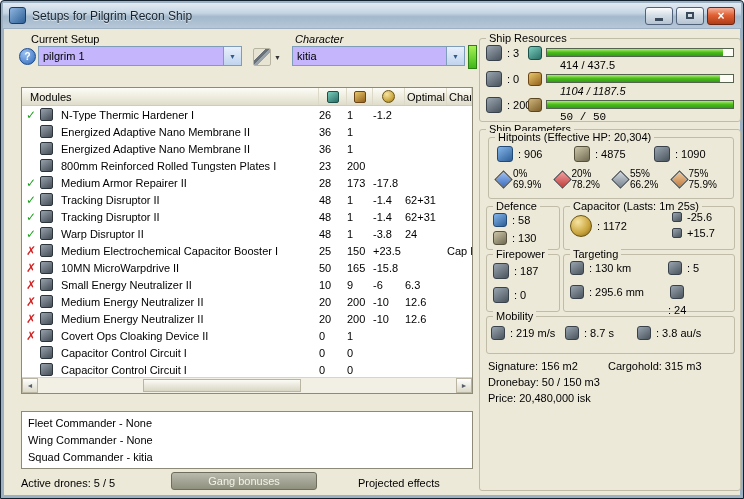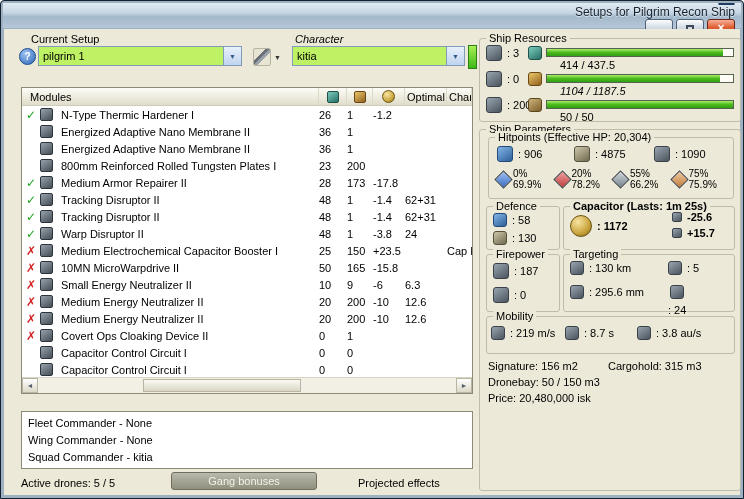--- a/index.html
+++ b/index.html
@@ -1,30 +1,30 @@
 <!DOCTYPE html>
 <html><head>
 <meta charset="utf-8">
 <style>
   html,body{margin:0;padding:0;}
   body{width:744px;height:499px;font-family:"Liberation Sans","DejaVu Sans",sans-serif;font-size:11px;color:#000;background:#fff;}
   .window{position:absolute;left:0;top:0;width:744px;height:499px;background:#9db1c3;border:1px solid #13202e;border-radius:4px 4px 0 0;overflow:hidden;box-sizing:border-box;}
-  .titlebar{position:absolute;left:2px;top:2px;right:2px;height:25px;background:linear-gradient(#e2ebf3 0%,#c6d5e3 40%,#a3b9cc 55%,#b6c7d8 100%);display:flex;align-items:flex-end;padding:0 6px;box-sizing:border-box;flex-direction:column;}
+  .titlebar{position:absolute;left:2px;top:2px;right:2px;height:25px;background:linear-gradient(#e2ebf3 0%,#c6d5e3 40%,#a3b9cc 55%,#b6c7d8 100%);display:flex;align-items:center;padding:0 6px;box-sizing:border-box;}
   .appicon{width:15px;height:15px;border-radius:3px;background:linear-gradient(135deg,#8fb6e0,#2d5f96);border:1px solid #1d3c60;}
   .wtitle{margin-left:6px;font-size:12px;color:#16222e;text-shadow:0 1px 0 rgba(255,255,255,.6);}
   .winbtns{margin-left:auto;display:flex;gap:3px;}
   .wbtn{width:26px;height:16px;border:1px solid #50617a;border-radius:3px;background:linear-gradient(#fdfdfd,#d4dde6 45%,#b6c3d2);display:flex;align-items:center;justify-content:center;color:#2c3a48;font-size:10px;line-height:1;}
   .wbtn .minbar{width:8px;height:3px;background:#3a4a5a;margin-top:7px;}
   .wbtn .maxbox{width:8px;height:7px;border:2px solid #3a4a5a;box-sizing:border-box;}
   .wbtn.close{background:linear-gradient(#f6b09a,#e06033 45%,#b03c17);border-color:#6d2410;color:#fff;font-weight:bold;font-size:12px;}
   .client{position:absolute;left:3px;top:28px;right:3px;bottom:3px;background:#ece9d8;}
   .lbl{position:absolute;white-space:nowrap;}
   .cluster{position:absolute;display:flex;align-items:center;gap:5px;white-space:nowrap;}
   
-  .combo{position:absolute;height:20px;background:#bef264;border:1px solid #7f9db9;display:flex;align-items:center;box-sizing:border-box;}
+  .combo{position:absolute;height:20px;background:#c4b5fd;border:1px solid #7f9db9;display:flex;align-items:center;box-sizing:border-box;}
   .combo .ctext{flex:1;padding-left:4px;overflow:hidden;white-space:nowrap;}
   .combo .cbtn{width:17px;height:100%;background:linear-gradient(#e8f0fb,#c0d4ee);border-left:1px solid #7f9db9;display:flex;align-items:center;justify-content:center;font-size:7px;color:#335a8c;}
   .helpico{position:absolute;width:15px;height:15px;border-radius:50%;background:radial-gradient(circle at 35% 30%,#9cc4f2,#2e66ba);border:1px solid #1c4a8c;color:#fff;font-weight:bold;font-size:10px;display:flex;align-items:center;justify-content:center;}
   .toolbtn{position:absolute;width:38px;height:20px;display:flex;align-items:center;justify-content:center;gap:3px;border:1px solid transparent;}
   .hammer{width:16px;height:16px;border-radius:2px;background:linear-gradient(135deg,#e7e4d4 35%,#6a7078 35%,#6a7078 48%,#9aa2aa 48%,#9aa2aa 62%,#e7e4d4 62%);border:1px solid #b8b4a2;}
   .tarrow{font-size:7px;color:#333;}
   .skillbar{position:absolute;width:7px;height:22px;background:linear-gradient(#a8f055,#3db818);border:1px solid #2c7f12;}
   
   .ic{display:inline-block;width:16px;height:16px;border-radius:3px;border:1px solid #39424b;background:linear-gradient(145deg,#99a5b0,#4a545d);box-sizing:border-box;flex:0 0 auto;}
   .ic12{width:12px;height:12px;border-radius:2px;}
@@ -362,21 +362,21 @@
       <div class="lbl" style="left:80px;top:46px;font-style:italic;">1104 / 1187.5</div>
 
       <div class="cluster" style="left:6px;top:58px;">
         <i class="ic"></i>
         <span>: 200</span>
       </div>
       <i class="ic ic14 ic-rig" style="position:absolute;left:48px;top:59px;"></i>
       <div class="rbar" style="left:66px;top:61px;width:188px;">
           <div class="rfill" style="width: 100%;"></div>
         </div>
-      <div class="lbl" style="left:80px;top:72px;">50 / 50</div>
+      <div class="lbl" style="left:80px;top:72px;font-family:Liberation Mono, monospace;">50 / 50</div>
     </div>
 
     <div class="gbox" style="left:475px;top:100px;width:262px;height:362px;">
       <span class="glabel">Ship Parameters</span>
 
       <div class="gbox" style="left:8px;top:7px;width:246px;height:62px;">
         <span class="glabel">Hitpoints (Effective HP: 20,304)</span>
         <div class="cluster" style="left:8px;top:8px;">
           <i class="ic ic-shield"></i>
           <span>: 906</span>
@@ -431,21 +431,21 @@
         <div class="cluster" style="left:6px;top:6px;">
           <i class="ic ic14 ic-shield"></i>
           <span>: 58</span>
         </div>
         <div class="cluster" style="left:6px;top:24px;">
           <i class="ic ic14 ic-armor"></i>
           <span>: 130</span>
         </div>
       </div>
 
-      <div class="gbox" style="left:83px;top:76px;width:172px;height:44px;font-weight:bold;">
+      <div class="gbox" style="left:83px;top:76px;width:172px;height:44px;">
         <span class="glabel">Capacitor (Lasts: 1m 25s)</span>
         <div class="cluster" style="left:6px;top:8px;">
           <i class="ic-capround"></i>
           <span>: 1172</span>
         </div>
         <div class="cluster" style="left:108px;top:4px;">
           <i class="ic ic10"></i>
           <span>-25.6</span>
         </div>
         <div class="cluster" style="left:108px;top:20px;">

